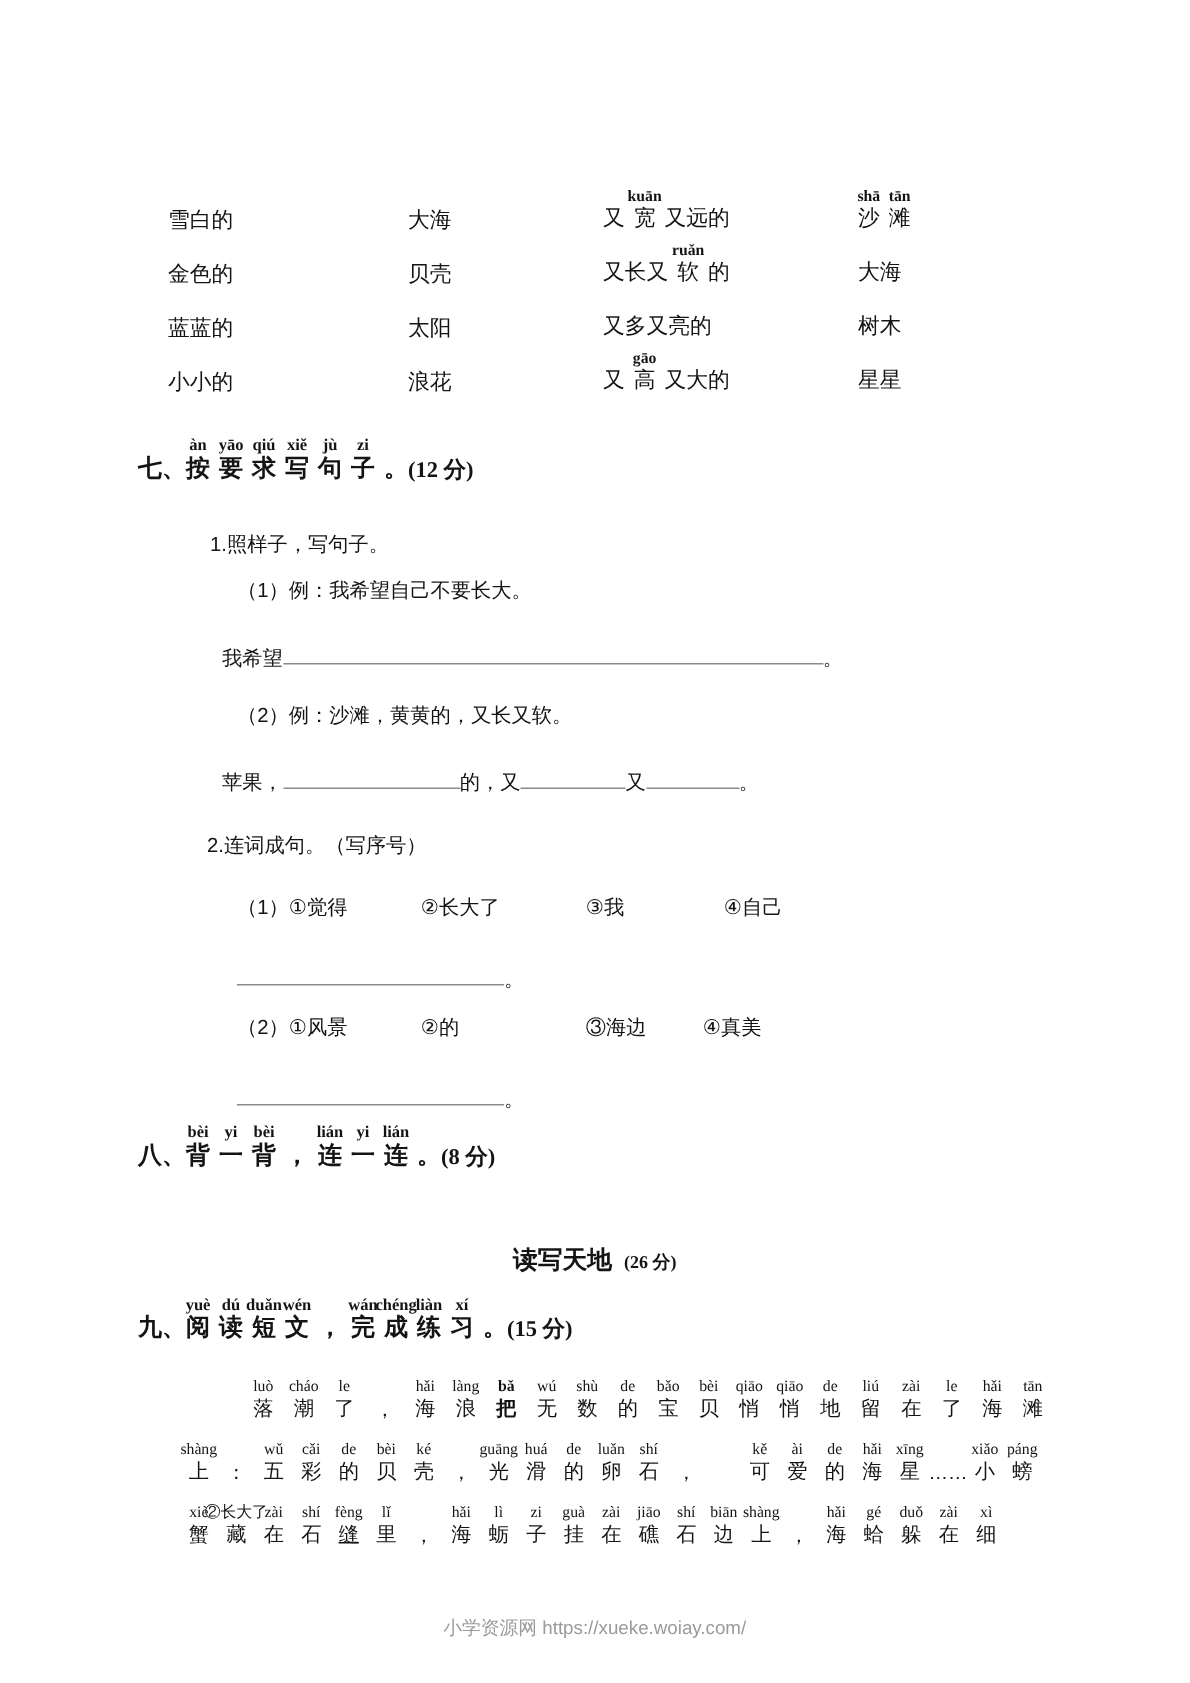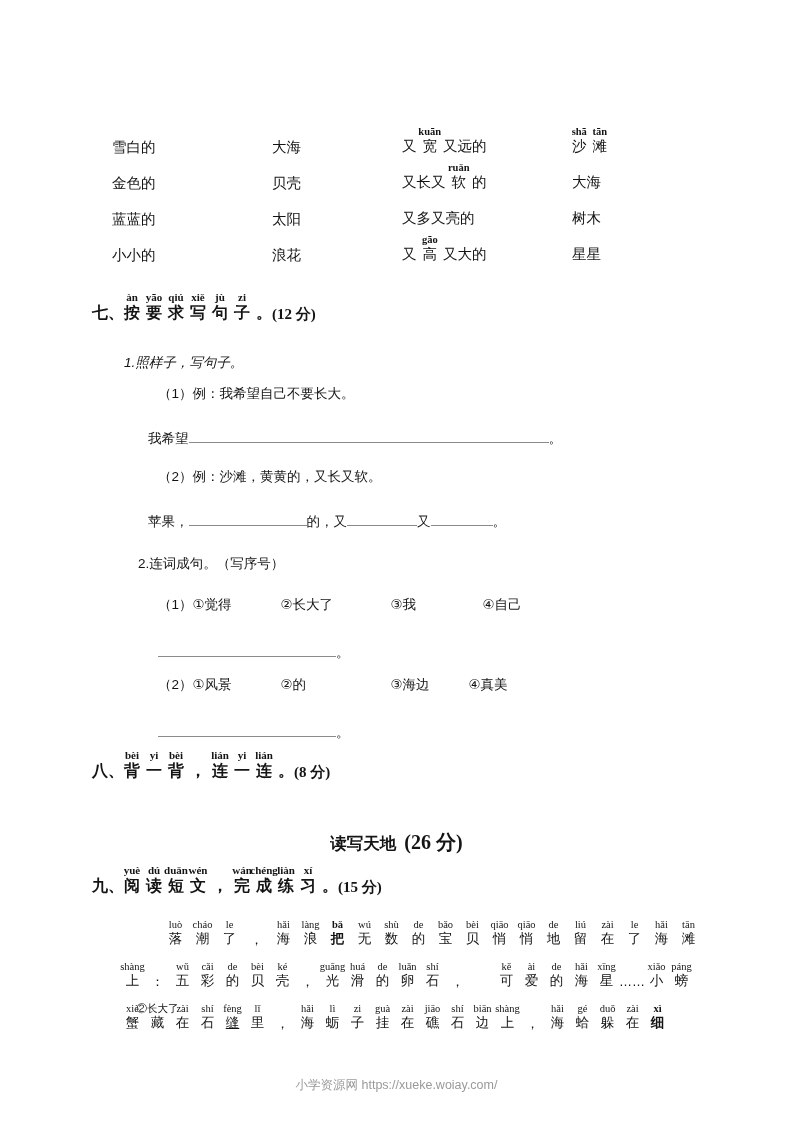--- a/index.html
+++ b/index.html
@@ -118,21 +118,21 @@
     position: absolute;
     left: 0;
     width: 793px;
     text-align: center;
     font-size: 16.5px;
     font-weight: bold;
     line-height: 1;
   }
   .center-title .score {
     font-family: "Liberation Serif", "DejaVu Serif", serif;
-    font-size: 20px;
+    font-size: 12px;
   }
 
   
   .passage {
     position: absolute;
     left: 120px;
     top: 905px;
     width: 600px;
   }
   .passage .prow {
@@ -210,21 +210,21 @@
         <td class="col-c"><span class="ru"><span class="ch">又</span></span><span class="gap"></span><span class="ru"><span class="py">gāo</span><span class="ch">高</span></span><span class="gap"></span><span class="ru"><span class="ch">又</span></span><span class="ru"><span class="ch">大</span></span><span class="ru"><span class="ch">的</span></span></td>
         <td class="col-d"><span class="ru"><span class="ch">星</span></span><span class="ru"><span class="ch">星</span></span></td>
       </tr>
     </tbody>
   </table>
 
   <div class="sec-head" style="left:92px; top:305px;">
     <span class="num plain">七、</span><span id="s7title"><span class="ru"><span class="py">àn</span><span class="ch">按</span></span><span class="gap"></span><span class="ru"><span class="py">yāo</span><span class="ch">要</span></span><span class="gap"></span><span class="ru"><span class="py">qiú</span><span class="ch">求</span></span><span class="gap"></span><span class="ru"><span class="py">xiě</span><span class="ch">写</span></span><span class="gap"></span><span class="ru"><span class="py">jù</span><span class="ch">句</span></span><span class="gap"></span><span class="ru"><span class="py">zi</span><span class="ch">子</span></span><span class="gap"></span></span><span class="plain">。</span><span class="score">(12 分)</span>
   </div>
 
-  <div class="q-line" style="left:124px; top:356px;font-style:italic;">1.照样子，写句子。</div>
+  <div class="q-line" style="left:140px; top:356px;">1.照样子，写句子。</div>
 
   <div class="q-line" style="left:158px; top:387px;">（1）例：我希望自己不要长大。</div>
 
   <div class="q-line" style="left:148px; top:428px;">
     <span>我希望</span><span class="blank-line" style="width:360px;"></span><span class="period-sm">。</span>
   </div>
 
   <div class="q-line" style="left:158px; top:470px;">（2）例：沙滩，黄黄的，又长又软。</div>
 
   <div class="q-line" style="left:148px; top:511px;">
@@ -235,21 +235,21 @@
 
   <div class="q-line choices" style="left:158px; top:598px;">
     <span>（1）</span><span class="choice" style="width:88px;">①觉得</span><span class="choice" style="width:110px;">②长大了</span><span class="choice" style="width:92px;">③我</span><span class="choice">④自己</span>
   </div>
 
   <div class="q-line" style="left:158px; top:642px;">
     <span class="blank-line" style="width:178px;"></span><span class="period-sm">。</span>
   </div>
 
   <div class="q-line choices" style="left:158px; top:678px;">
-    <span>（2）</span><span class="choice" style="width:88px;">①风景</span><span class="choice" style="width:110px;">②的</span><span class="choice" style="width:78px;">③海边</span><span class="choice">④真美</span>
+    <span>（2）</span><span class="choice" style="width:88px;">①风景</span><span class="choice" style="width:110px;">②的</span><span class="choice" style="width:78px;font-family:Liberation Serif, serif;">③海边</span><span class="choice">④真美</span>
   </div>
 
   <div class="q-line" style="left:158px; top:722px;">
     <span class="blank-line" style="width:178px;"></span><span class="period-sm">。</span>
   </div>
 
   <div class="sec-head" style="left:92px; top:763px;">
     <span class="num plain">八、</span><span id="s8title"><span class="ru"><span class="py">bèi</span><span class="ch">背</span></span><span class="gap"></span><span class="ru"><span class="py">yi</span><span class="ch">一</span></span><span class="gap"></span><span class="ru"><span class="py">bèi</span><span class="ch">背</span></span><span class="gap"></span><span class="ru"><span class="ch">，</span></span><span class="gap"></span><span class="ru"><span class="py">lián</span><span class="ch">连</span></span><span class="gap"></span><span class="ru"><span class="py">yi</span><span class="ch">一</span></span><span class="gap"></span><span class="ru"><span class="py">lián</span><span class="ch">连</span></span><span class="gap"></span></span><span class="plain">。</span><span class="score">(8 分)</span>
   </div>
 
@@ -505,21 +505,21 @@
           <span class="ch">蛤</span>
         </span>
         <span class="pcell" style="width: 25px;">
           <span class="py">duǒ</span>
           <span class="ch">躲</span>
         </span>
         <span class="pcell" style="width: 25px;">
           <span class="py">zài</span>
           <span class="ch">在</span>
         </span>
-        <span class="pcell" style="width: 25px; font-weight: bold;">
+        <span class="pcell" style="width: 25px;">
           <span class="py">xì</span>
           <span class="ch">细</span>
         </span>
       </div>
     </div>
 
   <div class="watermark">小学资源网 https://xueke.woiay.com/</div>
 
 </div>
 

